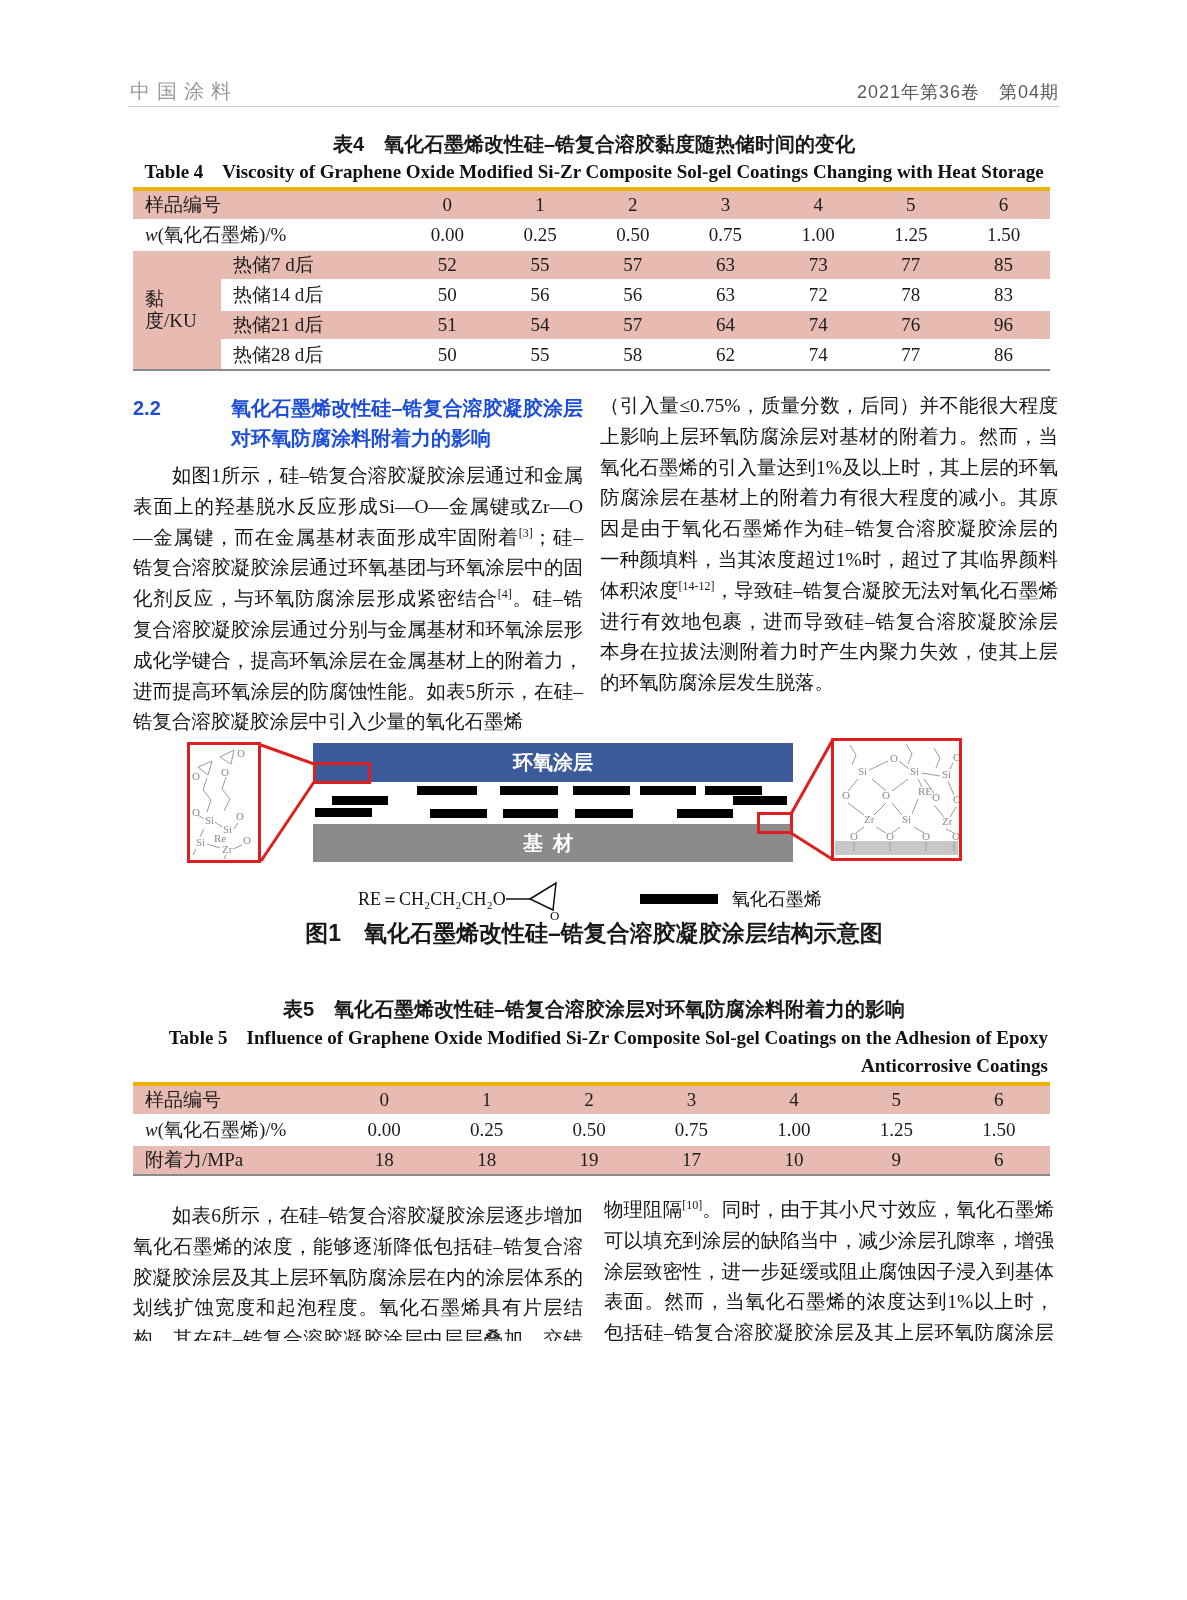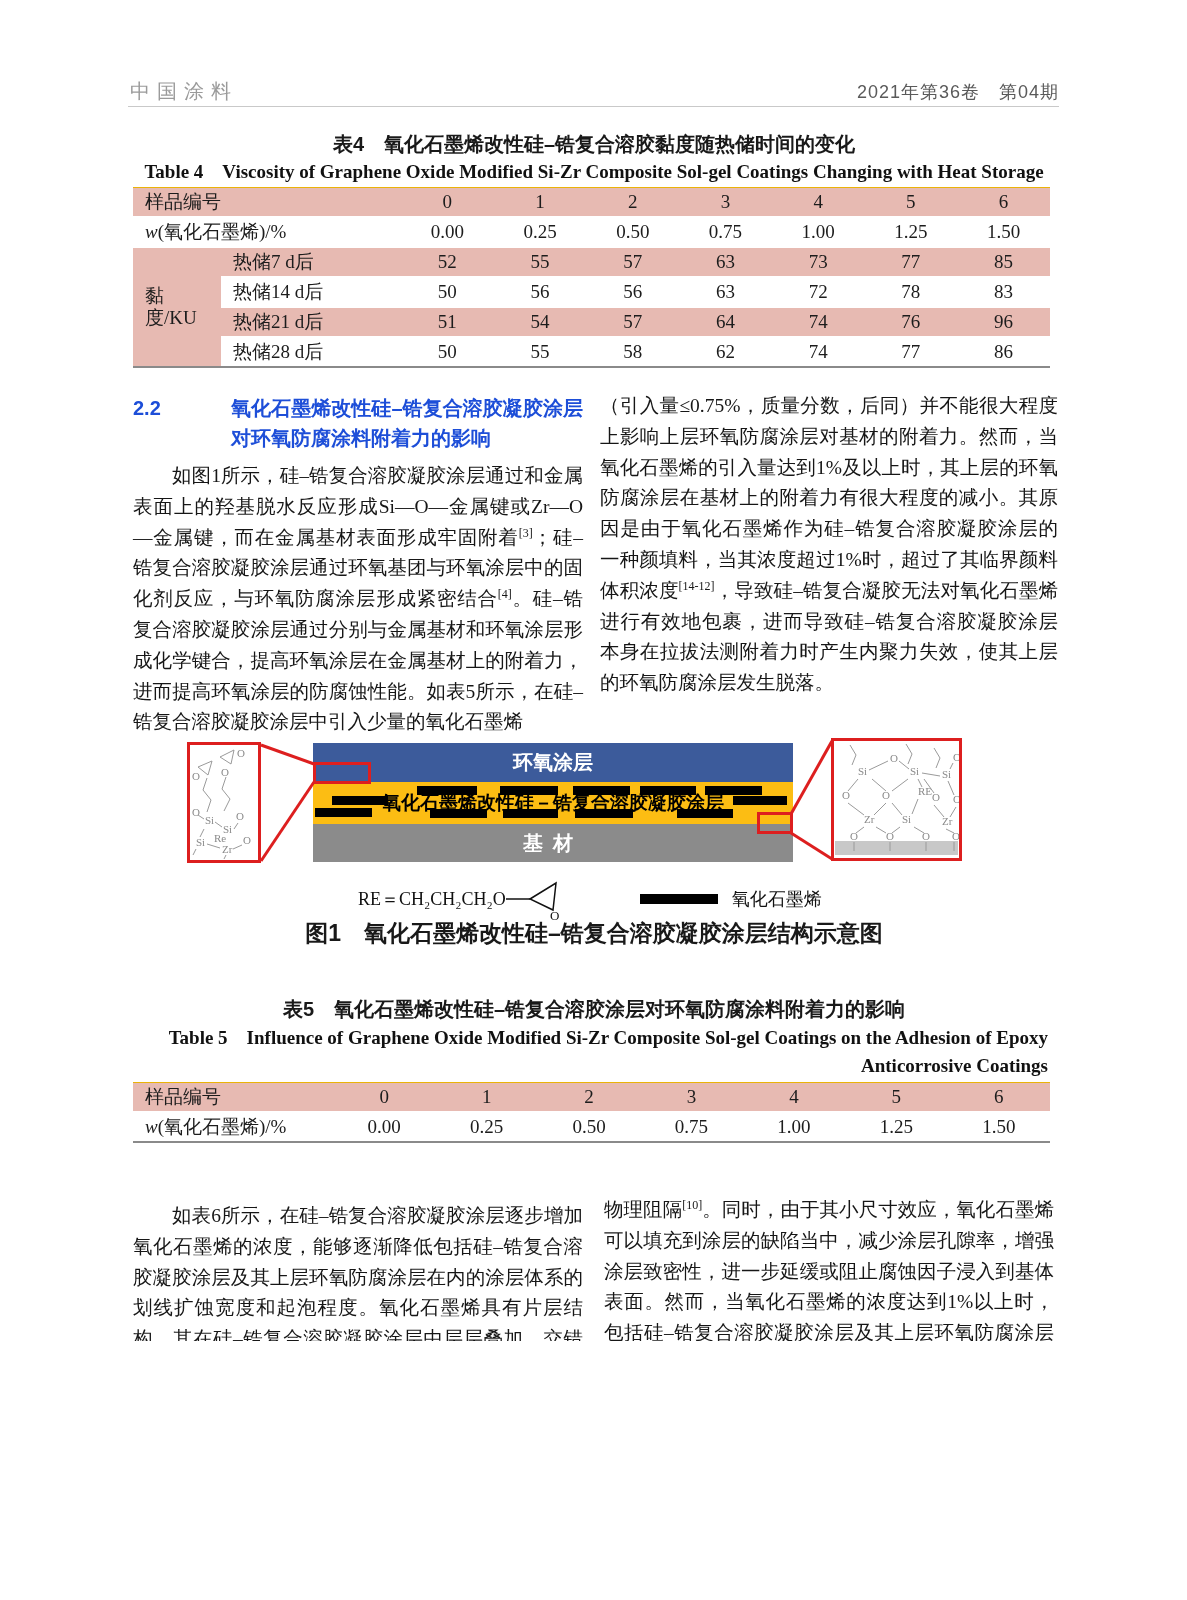--- a/index.html
+++ b/index.html
@@ -12,21 +12,21 @@
   .hdr-journal{left:130px;top:78px;font-size:20px;color:#9a9a9a;letter-spacing:7px;}
   .hdr-issue{right:128px;top:80px;font-size:18px;color:#5a5a5a;letter-spacing:1px;}
   .hdr-rule{left:128px;top:106px;width:931px;height:1px;background:#c9c9c9;}
 
   
   .tbl-title-zh{left:130px;width:928px;text-align:center;font-weight:bold;font-size:20px;color:#191919;}
   .tbl-title-en{left:130px;width:928px;text-align:center;font-weight:bold;font-size:19px;color:#111;}
 
   
   table.datatbl{border-collapse:separate;border-spacing:0;table-layout:fixed;
-        border-top:1px solid #eab308;border-bottom:2px solid #8a8a8a;}
+        border-top:4px solid #eab308;border-bottom:2px solid #8a8a8a;}
   table.datatbl td{font-size:19px;height:24px;padding:2px 6px;vertical-align:middle;
         border-bottom:2px solid #ffffff;line-height:1.15;}
   table.datatbl tr:last-child td{border-bottom:none;}
   .pk{background:#e7bab2;}
   .num{text-align:center;}
   .lab{text-align:left;padding-left:12px !important;}
   .itl{font-style:italic;}
 
   
   .sec-head{display:flex;color:#1d4ed8;font-weight:bold;font-size:20px;line-height:1.5;gap:44px;}
@@ -157,21 +157,20 @@
     <p class="para indent" style="margin:8px 0 0 0;">如图1所示，硅–锆复合溶胶凝胶涂层通过和金属表面上的羟基脱水反应形成Si—O—金属键或Zr—O—金属键，而在金属基材表面形成牢固附着<sup>[3]</sup>；硅–锆复合溶胶凝胶涂层通过环氧基团与环氧涂层中的固化剂反应，与环氧防腐涂层形成紧密结合<sup>[4]</sup>。硅–锆复合溶胶凝胶涂层通过分别与金属基材和环氧涂层形成化学键合，提高环氧涂层在金属基材上的附着力，进而提高环氧涂层的防腐蚀性能。如表5所示，在硅–锆复合溶胶凝胶涂层中引入少量的氧化石墨烯</p>
   </div>
 
   <div class="abs" style="left:600px;top:391px;width:458px;">
     <p class="para" style="margin:0;">（引入量≤0.75%，质量分数，后同）并不能很大程度上影响上层环氧防腐涂层对基材的附着力。然而，当氧化石墨烯的引入量达到1%及以上时，其上层的环氧防腐涂层在基材上的附着力有很大程度的减小。其原因是由于氧化石墨烯作为硅–锆复合溶胶凝胶涂层的一种颜填料，当其浓度超过1%时，超过了其临界颜料体积浓度<sup>[14-12]</sup>，导致硅–锆复合凝胶无法对氧化石墨烯进行有效地包裹，进而导致硅–锆复合溶胶凝胶涂层本身在拉拔法测附着力时产生内聚力失效，使其上层的环氧防腐涂层发生脱落。</p>
   </div>
 
   <div class="abs fig">
 
     <div class="layer layer-epoxy sans">环氧涂层</div>
-    <div class="layer layer-solgel sans">氧化石墨烯改性硅－锆复合溶胶凝胶涂层</div>
     <div class="layer layer-substrate sans">基材</div>
 
     <div class="gbar" style="left:287px;top:74px;width:60px;"></div>
     <div class="gbar" style="left:370px;top:74px;width:58px;"></div>
     <div class="gbar" style="left:443px;top:74px;width:57px;"></div>
     <div class="gbar" style="left:510px;top:74px;width:56px;"></div>
     <div class="gbar" style="left:575px;top:74px;width:57px;"></div>
     <div class="gbar" style="left:202px;top:84px;width:56px;"></div>
     <div class="gbar" style="left:185px;top:96px;width:57px;"></div>
     <div class="gbar" style="left:603px;top:84px;width:54px;"></div>
@@ -311,20 +310,30 @@
     <tr>
       <td class="lab"><span class="itl">w</span><span>(氧化石墨烯)/%</span></td>
       <td class="num">0.00</td>
       <td class="num">0.25</td>
       <td class="num">0.50</td>
       <td class="num">0.75</td>
       <td class="num">1.00</td>
       <td class="num">1.25</td>
       <td class="num">1.50</td>
     </tr>
+    <tr>
+      <td class="pk lab">附着力/MPa</td>
+      <td class="pk num">18</td>
+      <td class="pk num">18</td>
+      <td class="pk num">19</td>
+      <td class="pk num">17</td>
+      <td class="pk num">10</td>
+      <td class="pk num">9</td>
+      <td class="pk num">6</td>
+    </tr>
   </tbody>
     </table>
 
   <div class="abs" style="left:133px;top:1193px;width:450px;">
     <p class="para indent" style="margin:8px 0 0 0;">如表6所示，在硅–锆复合溶胶凝胶涂层逐步增加氧化石墨烯的浓度，能够逐渐降低包括硅–锆复合溶胶凝胶涂层及其上层环氧防腐涂层在内的涂层体系的划线扩蚀宽度和起泡程度。氧化石墨烯具有片层结构，其在硅–锆复合溶胶凝胶涂层中层层叠加、交错排列，形成“迷宫式”屏蔽结构，能够有效抑制腐蚀介质的浸润、渗透和扩散，提高硅–锆复合溶胶凝胶涂层的</p>
   </div>
 
   <div class="abs" style="left:600px;top:1191px;width:458px;">
     <p class="para" style="margin:4px;">物理阻隔<sup>[10]</sup>。同时，由于其小尺寸效应，氧化石墨烯可以填充到涂层的缺陷当中，减少涂层孔隙率，增强涂层致密性，进一步延缓或阻止腐蚀因子浸入到基体表面。然而，当氧化石墨烯的浓度达到1%以上时，包括硅–锆复合溶胶凝胶涂层及其上层环氧防腐涂层在内的涂层体系的防腐蚀性能逐渐降低。这是由于当氧化石墨烯的浓度超过临界颜料体积浓度时，硅–锆复合溶胶凝胶涂层的附着力降低（如表5所示），同时造成硅–锆复合溶胶凝胶涂层内的空隙率增加，提高了腐</p>
   </div>

